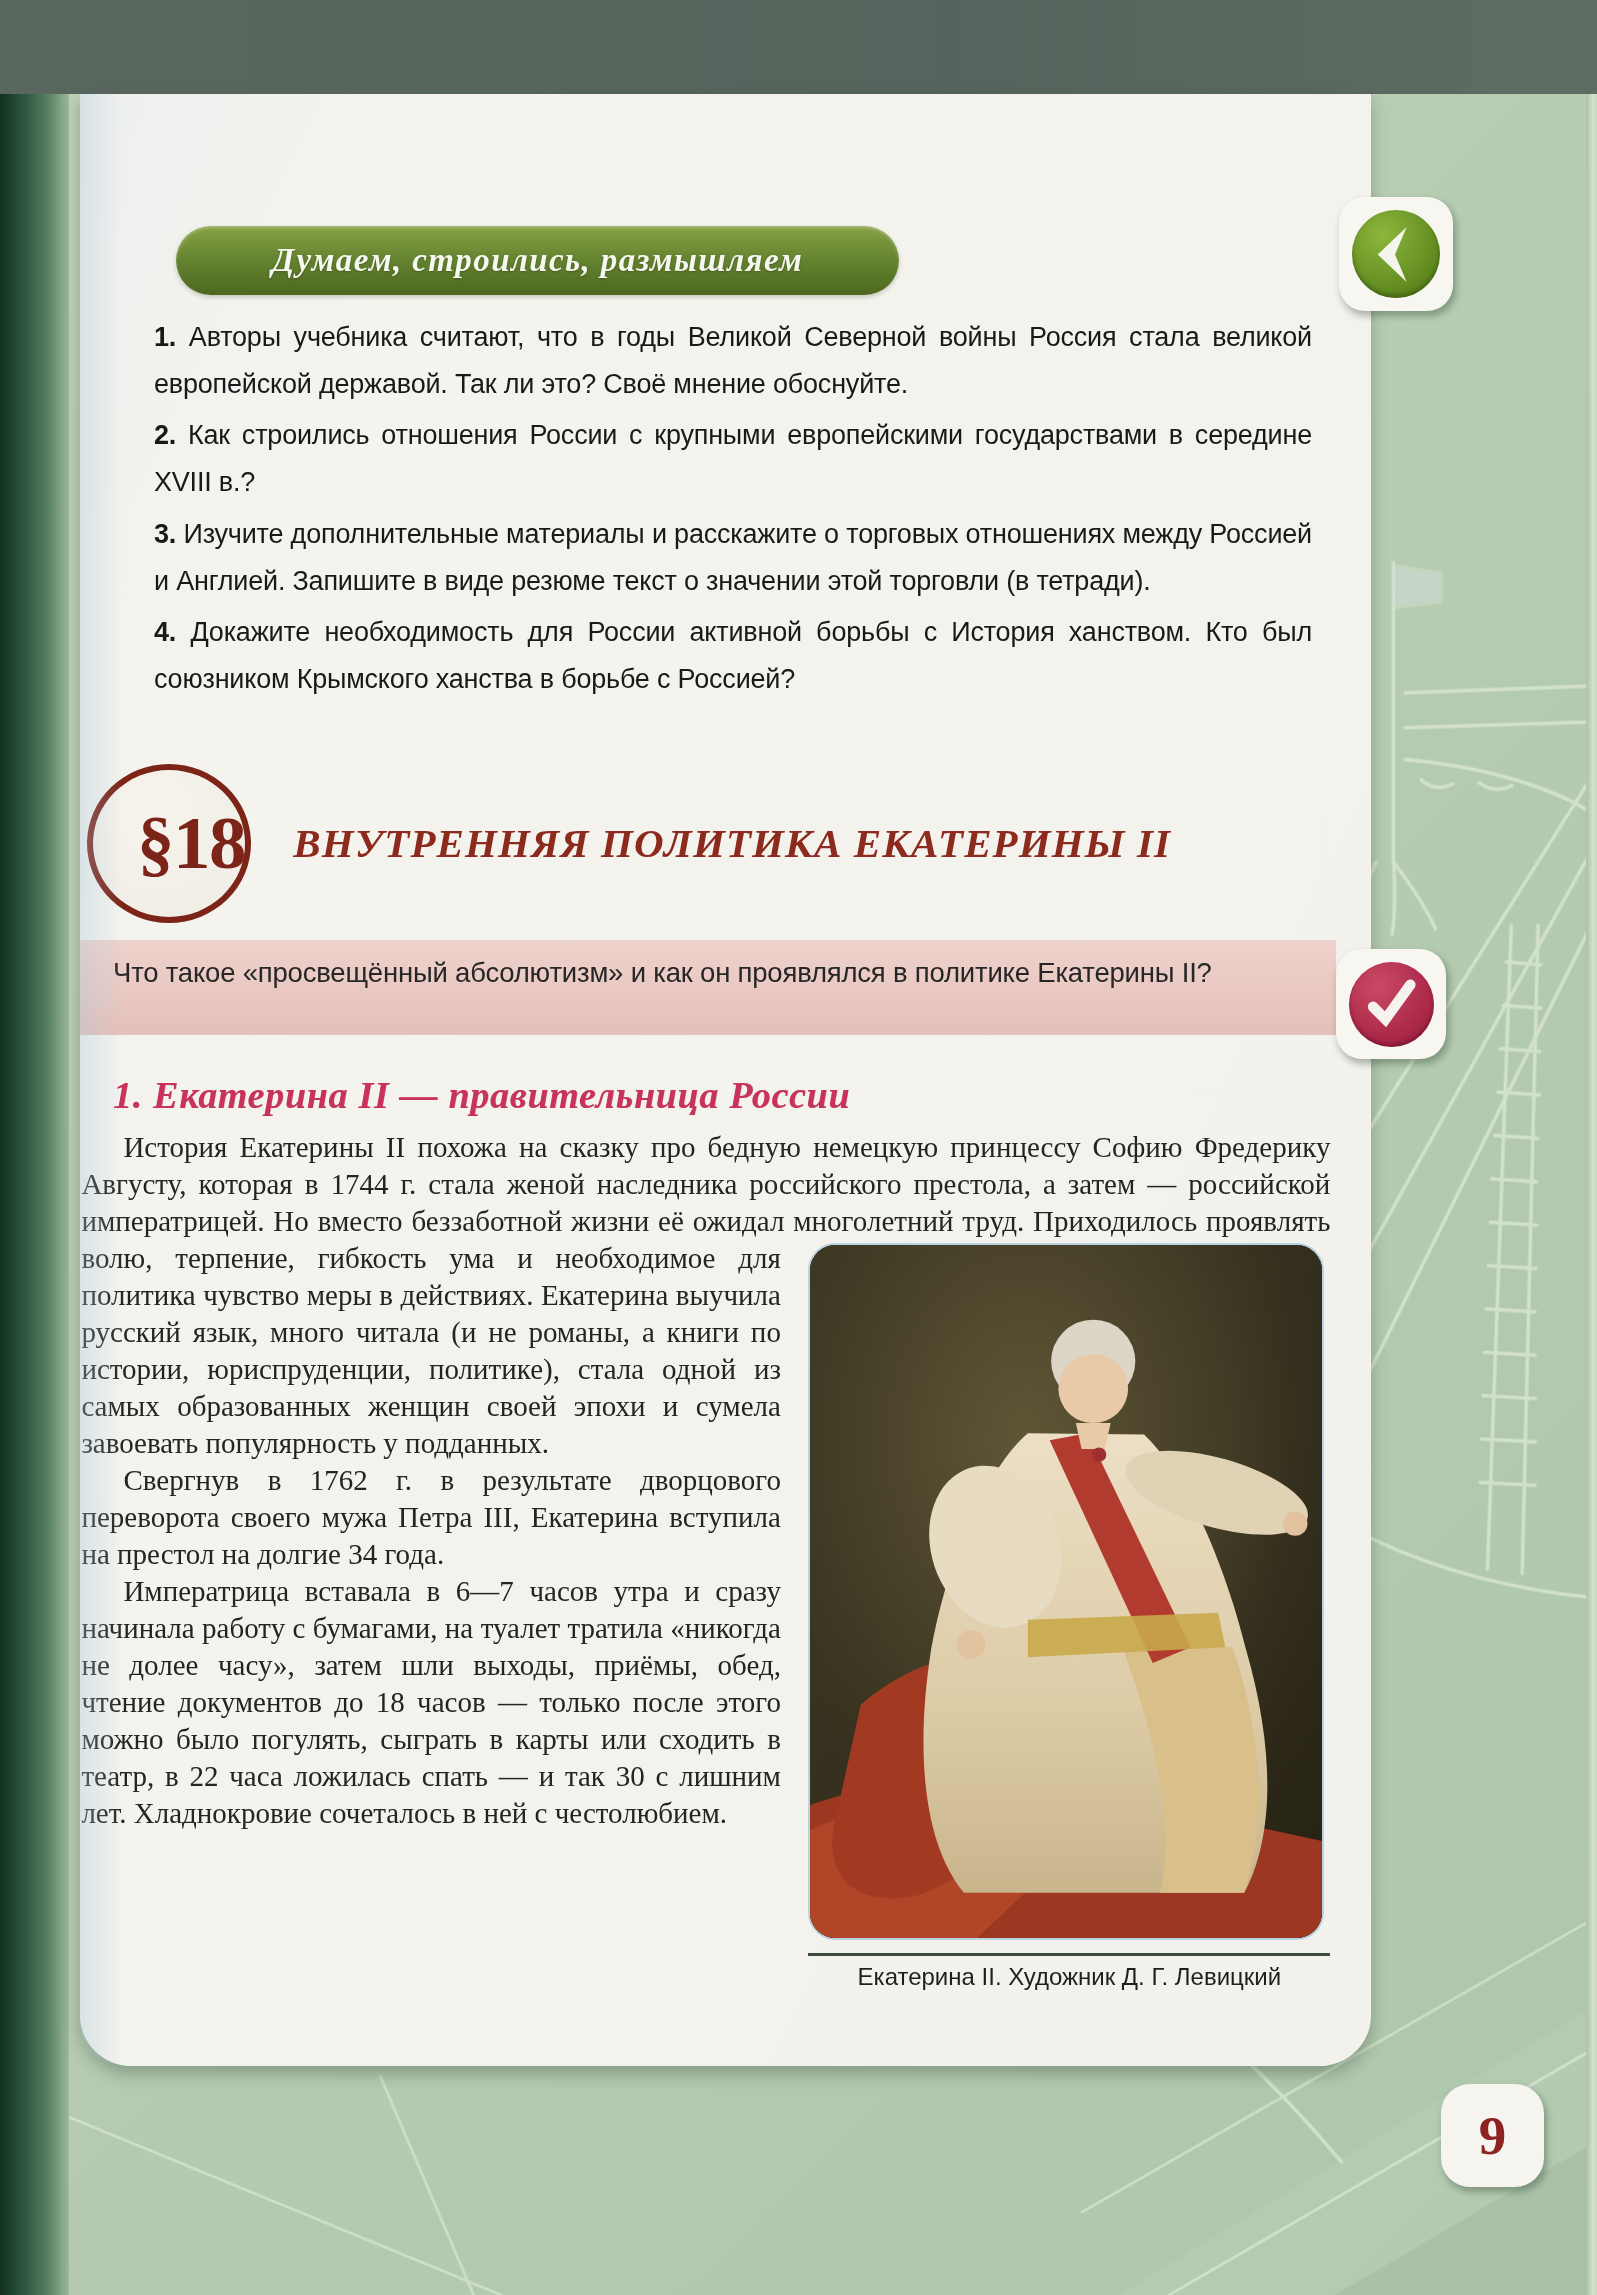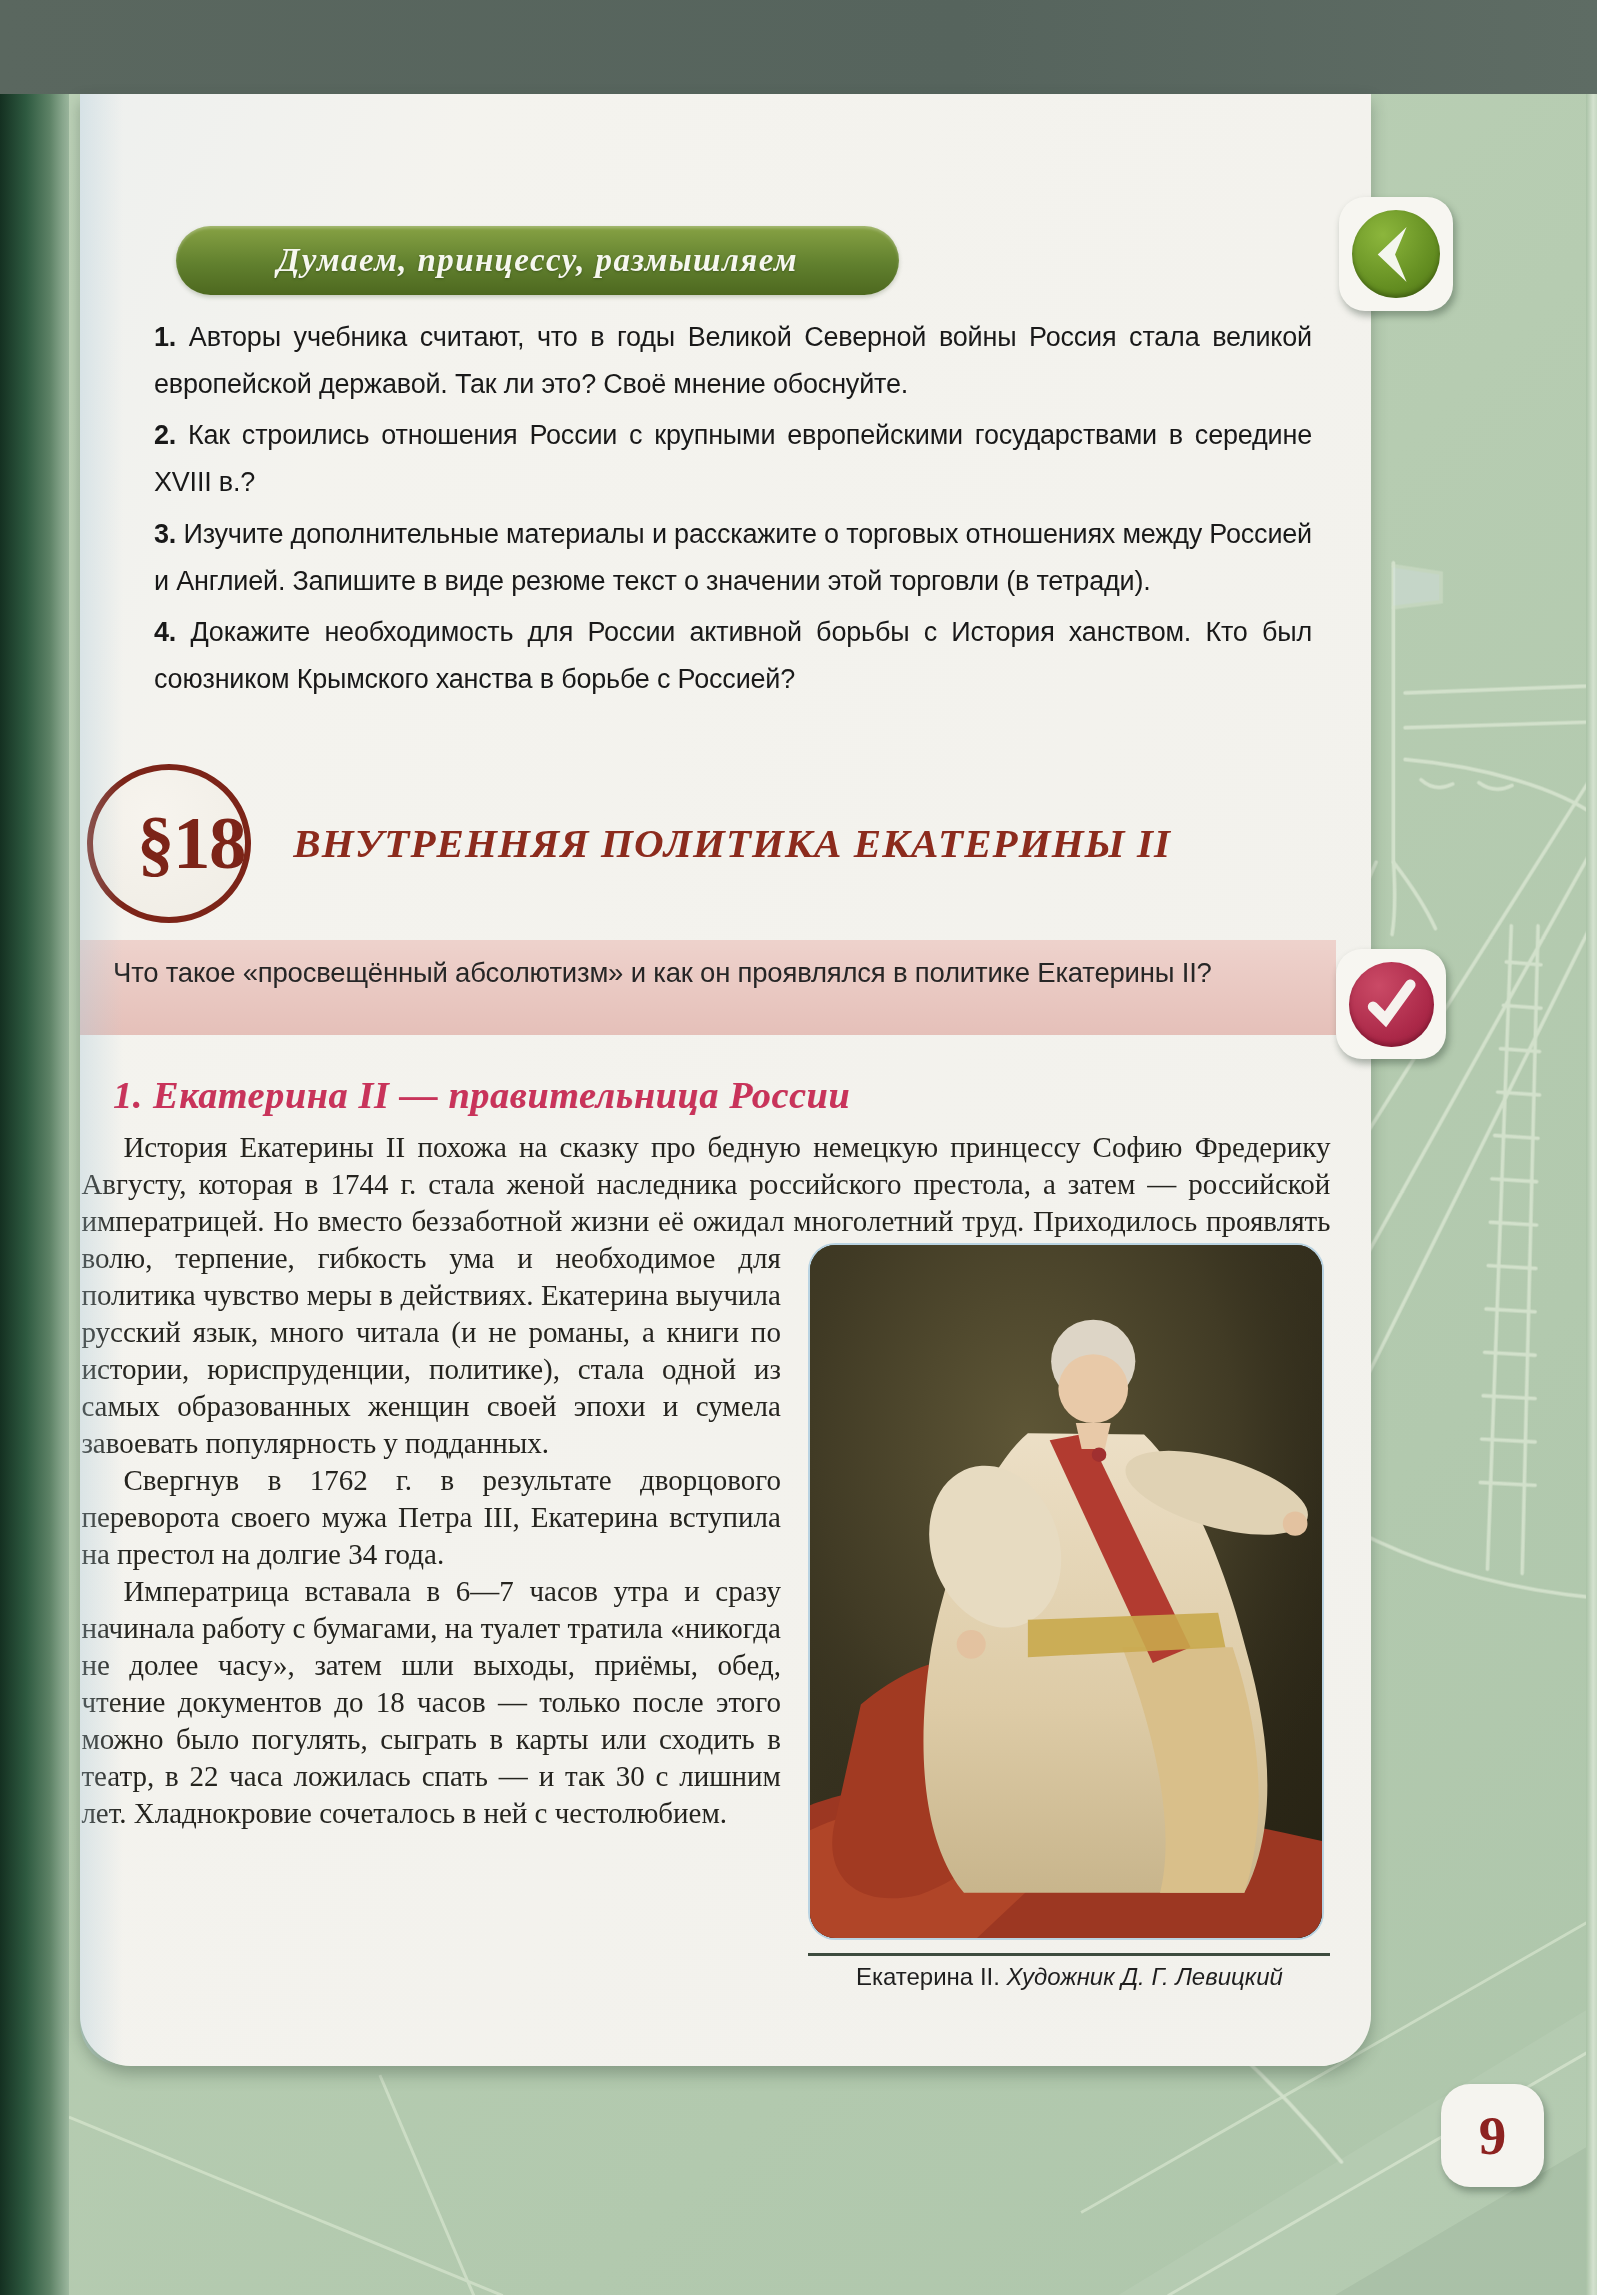--- a/index.html
+++ b/index.html
@@ -113,21 +113,21 @@
   .portrait-frame{
     width:516px;height:697px;border:2.9px solid #b9d3e2;border-radius:27.5px;
     overflow:hidden;box-sizing:border-box;background:#352f1f;
   }
   .portrait-frame svg{display:block;width:100%;height:100%;}
   .fig-rule{height:2.9px;background:#3d4b3e;margin-top:13px;}
   .fig-caption{
     margin-top:7.2px;text-align:center;
     font-family:"Liberation Sans", sans-serif;font-size:24px;color:#1f1f1f;
   }
-  .fig-caption .it{font-style:italic;}
+  .fig-caption .it{}
 
   
   .nav-btn{
     position:absolute;background:#f7f6f1;border-radius:26px;
     box-shadow:2.2px 4.3px 7.2px rgba(35,55,40,.35);
     display:flex;align-items:center;justify-content:center;
   }
   .btn-back{left:1270px;top:103px;width:114px;height:114px;}
   .btn-check{left:1267px;top:855px;width:110px;height:110px;}
   .circle{
@@ -188,21 +188,21 @@
     </g>
     <polygon points="1450,3045 2115,2640 2115,3045" fill="rgba(255,255,255,0.07)"></polygon>
     <polygon points="1750,3045 2115,2830 2115,3045" fill="rgba(20,45,25,0.06)"></polygon>
   </svg>
 
   <div class="page-edge"></div>
 
   <div class="panel">
 
     <div class="banner">
-      <span>Думаем, принцессу, размышляем</span>
+      <span>Думаем, строились, размышляем</span>
     </div>
 
     <div class="questions">
       <p class="q"><b class="qnum">1.</b><span>Авторы учебника считают, что в годы Великой Северной войны Россия стала великой европейской державой. Так ли это? Своё мнение обоснуйте.</span></p>
       <p class="q"><b class="qnum">2.</b><span>Как строились отношения России с крупными европейскими государствами в середине XVIII в.?</span></p>
       <p class="q"><b class="qnum">3.</b><span>Изучите дополнительные материалы и расскажите о торговых отношениях между Россией и Англией. Запишите в виде резюме текст о значении этой торговли (в тетради).</span></p>
       <p class="q"><b class="qnum">4.</b><span>Докажите необходимость для России активной борьбы с История ханством. Кто был союзником Крымского ханства в борьбе с Россией?</span></p>
     </div>
 
     <div class="section-head">

